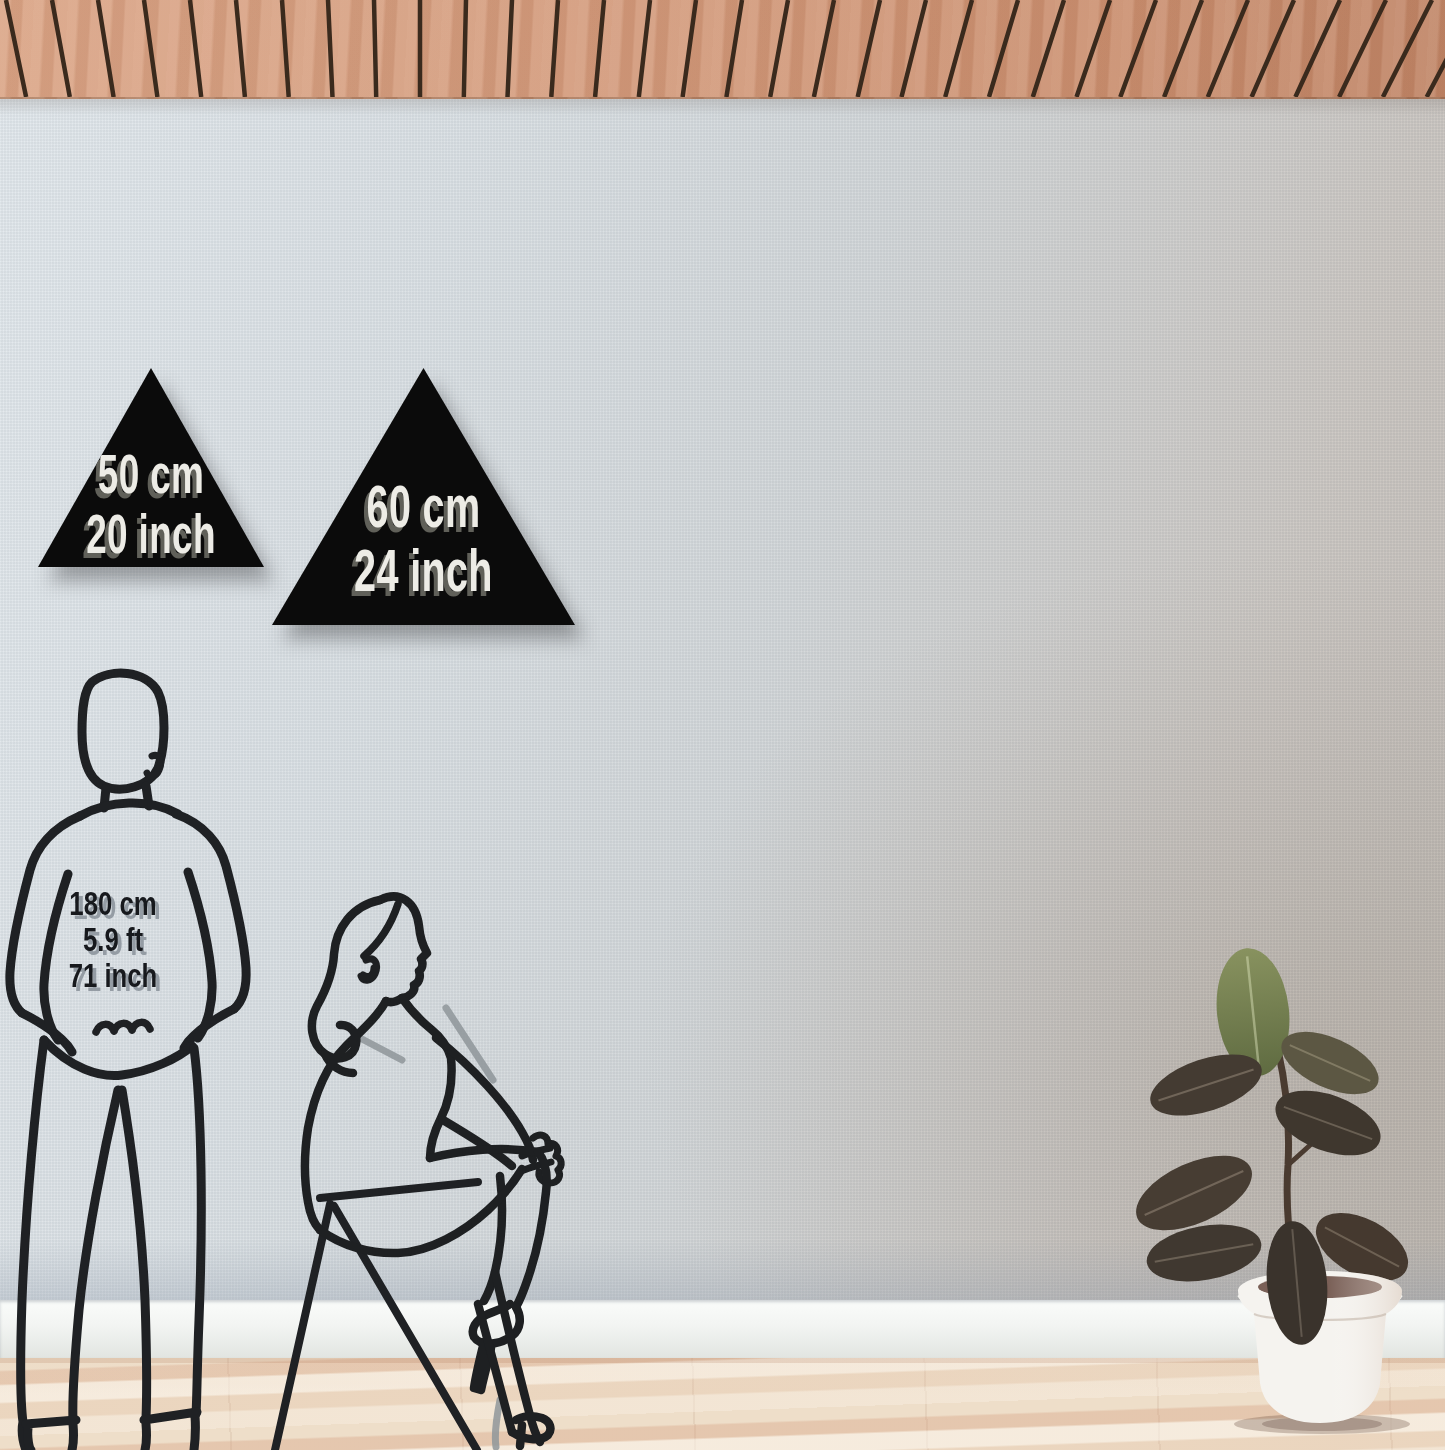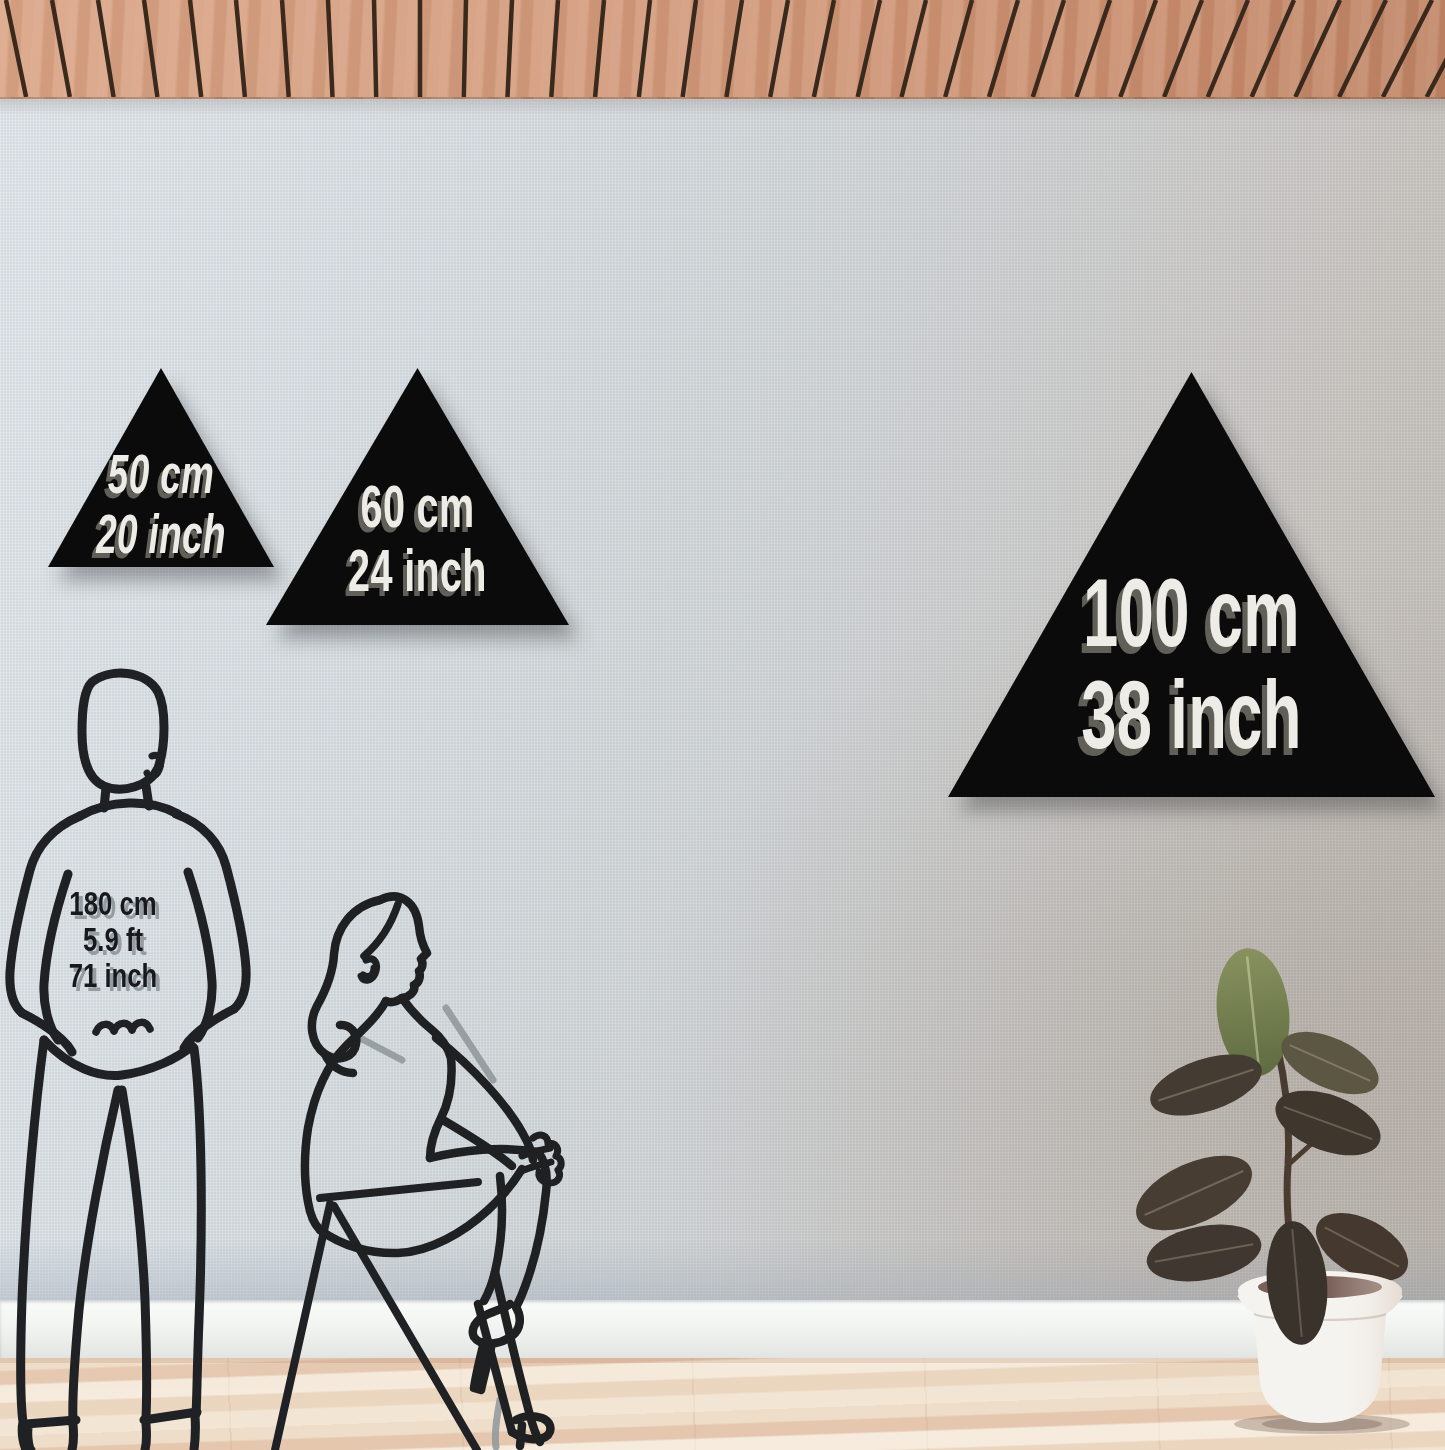--- a/index.html
+++ b/index.html
@@ -60,23 +60,23 @@
     clip-path:polygon(50% 0, 0 100%, 100% 100%);
     position:relative;
   }
   .tri{filter:drop-shadow(10px 14px 9px rgba(45,44,48,0.38));}
   .tri-text{
     position:absolute;left:0;right:0;bottom:0;
     text-align:center;font-weight:700;color:#edece6;
     transform:scaleX(0.66);transform-origin:50% 100%;
     line-height:1.07;letter-spacing:0.5px;white-space:nowrap;
   }
-  #t1{left:48px;top:368px;width:226px;height:199px;font-size:56px;font-style:italic;}
+  #t1{left:38px;top:368px;width:226px;height:199px;font-size:56px;}
   #t1 .tri-text{padding-bottom:3px;text-shadow:-6px 5px 0 rgba(104,104,97,0.92);}
-  #t2{left:266px;top:368px;width:303px;height:257px;font-size:60px;}
+  #t2{left:272px;top:368px;width:303px;height:257px;font-size:60px;}
   #t2 .tri-text{padding-bottom:22px;text-shadow:-6px 5px 0 rgba(104,104,97,0.92);}
   #t3{left:585px;top:370px;width:370px;height:325px;font-size:78px;}
   #t3 .tri-text{padding-bottom:28px;text-shadow:-7px 6px 0 rgba(104,104,97,0.92);}
   #t4{left:948px;top:372px;width:487px;height:425px;font-size:96px;}
   #t4 .tri-text{padding-bottom:30px;text-shadow:-8px 7px 0 rgba(104,104,97,0.92);}
   
   .man-label{
     position:absolute;left:40px;top:886px;width:146px;
     text-align:center;font-weight:700;font-size:33px;line-height:36px;
     color:#17191d;transform:scaleX(0.78);transform-origin:50% 0;
@@ -187,28 +187,20 @@
     </div>
   </div>
   <div class="tri" id="t2">
     <div class="tri-shape">
       <div class="tri-text">
         <div>60 cm</div>
         <div>24 inch</div>
       </div>
     </div>
   </div>
-  <div class="tri" id="t4">
-    <div class="tri-shape">
-      <div class="tri-text">
-        <div>100 cm</div>
-        <div>38 inch</div>
-      </div>
-    </div>
-  </div>
 
   <svg class="plant-svg" width="355" height="515" viewBox="0 0 355 515">
     <defs>
       <linearGradient id="leafGreen" x1="0" y1="0" x2="0" y2="1">
         <stop offset="0" stop-color="#88925f"></stop>
           <stop offset="1" stop-color="#5f6b41"></stop>
       </linearGradient>
       <linearGradient id="potShade" x1="0" y1="0" x2="1" y2="0">
         <stop offset="0.55" stop-color="#ffffff" stop-opacity="0"></stop>
         <stop offset="1" stop-color="#d9c8ba" stop-opacity="0.55"></stop>

